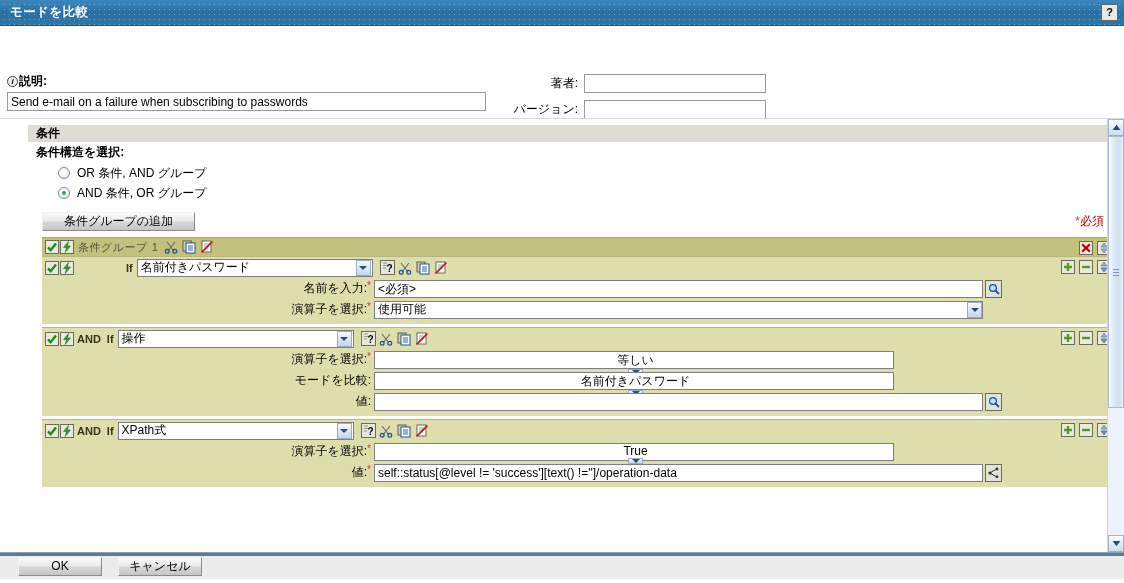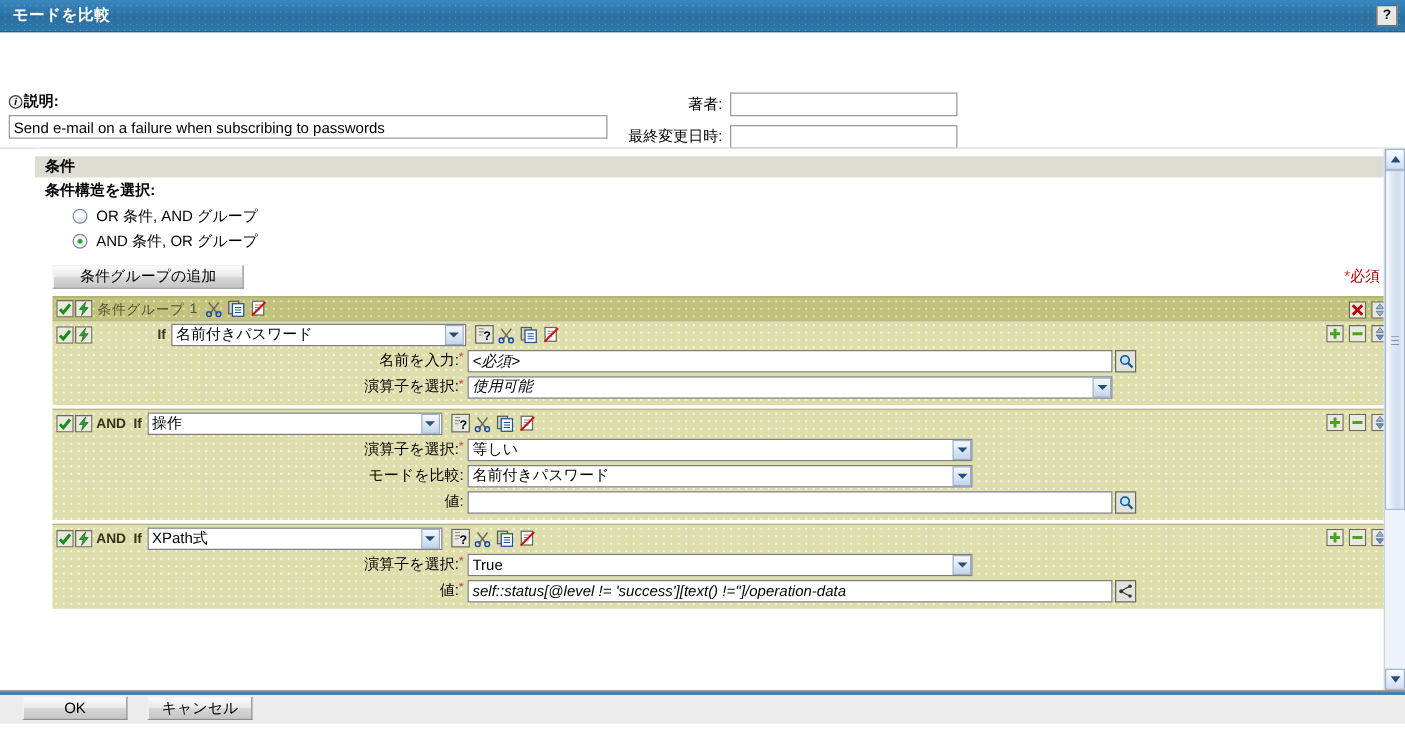--- a/index.html
+++ b/index.html
@@ -299,22 +299,22 @@
   }
   .psel {
     height: 18px;
     border: 1px solid #7f7f7f;
     background: #fff;
     font-size: 12px;
     display: flex; align-items: center;
     padding-left: 3px;
   }
   .psel .txt { flex: 1; }
-  .w524 { width: 516px; font-style: italic; }
-  .w510 { width: 404px; }
+  .w524 { width: 609px; }
+  .w510 { width: 520px; flex-direction: column; }
   .mini-btn {
     width: 17px; height: 18px;
     margin-left: 2px;
     background: #e3e3dd;
     border: 1px solid #6c6c55;
     display: flex; align-items: center; justify-content: center;
     flex: none;
   }
 
   
@@ -376,20 +376,24 @@
 
 <div class="meta">
   <div class="desc-label">
     <span class="info-icon">i</span><span>説明:</span>
   </div>
   <input class="desc-input" type="text" value="Send e-mail on a failure when subscribing to passwords" style="">
 
   <div class="meta-rows">
     <div class="meta-row">
       <div class="lbl">著者:</div>
+      <input class="fld" type="text" value="" style="">
+    </div>
+    <div class="meta-row">
+      <div class="lbl">バージョン:</div>
       <input class="fld" type="text" value="" style="">
     </div>
     <div class="meta-row">
       <div class="lbl">最終変更日時:</div>
       <input class="fld" type="text" value="" style="">
     </div>
   </div>
 </div>
 
 <div class="scrollarea">

